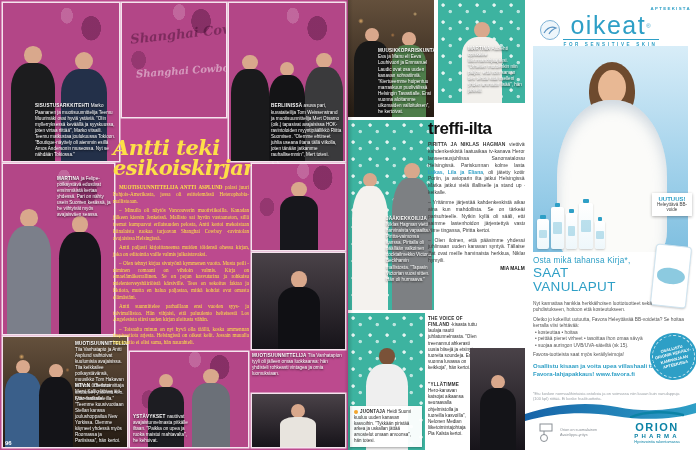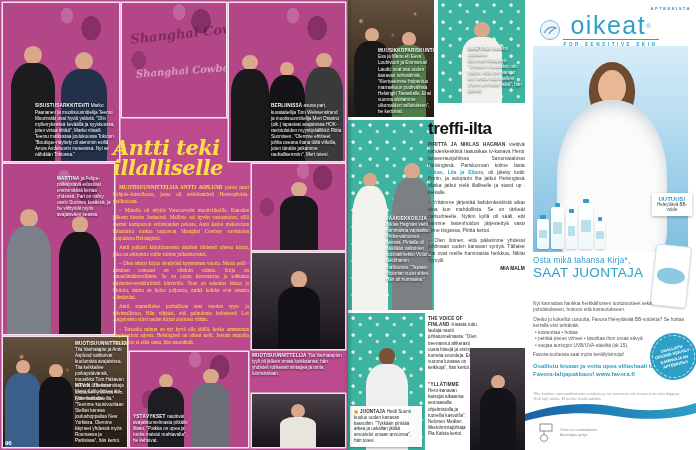--- a/index.html
+++ b/index.html
@@ -146,21 +146,21 @@
     </div>
 
     <div class="ph bar" style="left:3px;top:337px;width:124px;height:110px">
       <i class="pn" style="left:2px;--w:36px;--h:74px;--c:#3a5f8a"></i>
       <i class="pn" style="left:36px;--w:34px;--h:70px;--c:#141418"></i>
       <span class="cap" style="left:72px;right:3px;top:4px"><b>MUOTISUUNNITTELIJAT</b><span> Tiia Vanhatapio ja Antti Asplund vaihtoivat kuulumisia avajaisissa. Tiia keikkailee poikaystävänsä, muusikko Tom Hakavan kanssa. ”Olemme soittaneet yhdessä mm. Flow-festivaaleilla.”</span></span>
       <span class="cap" style="left:72px;right:3px;bottom:3px"><b>MTV:N</b><span> urheilutoimittaja Mervi Kallio lähtee äiti-tytär-matkalle. ”Teemme kuusivuotiaan Stellan kanssa joulushoppailua New Yorkissa. Olemme käyneet yhdessä myös Roomassa ja Pariisissa”, hän kertoi.</span></span>
     </div>
 
     <div class="lart">
-      <h1><span>Antti teki</span><br><span>illalliselle</span></h1>
+      <h1><span>Antti teki</span><br><span>esikoiskirjan</span></h1>
       <p class="lead"><b>MUOTISUUNNITTELIJA ANTTI ASPLUND</b><span> palasi juuri Pohjois-Amerikasta, jossa oli esittelemässä Heterophobia-mallistoaan.</span></p>
       <p>– Minulla oli näytös Vancouverin muotiviikoilla. Kanadan jälkeen kiersin Jenkeissä. Mallisto sai hyvän vastaanoton, sillä teemat kumpuavat erilaisuuden pelosta, Antti kertoi mekoistaan kiinalaista ruokaa tarjoavan Shanghai Cowboy -ravintolan avajaisissa Helsingissä.</p>
       <p>Antti paljasti kirjoittaneensa muiden töidensä ohessa kirjan, joka on editointia vaille valmis julkaistavaksi.</p>
       <p>– Olen tehnyt kirjaa sivutyönä kymmenen vuotta. Musta peili -niminen romaani on vihdoin valmis. Kirja on omaelämäkerrallinen. Se on pojan kasvutarina ja rohkaisu mielenterveyshäiriöistä kärsiville. Teos on sekoitus faktaa ja fiktiota, mutta en halua paljastaa, mitkä kohdat ovat omasta elämästäni.</p>
       <p>Antti suunnittelee parhaillaan ensi vuoden syys- ja talvimallistoa. Hän vihjaisi, että paluulento helteisestä Los Angelesista siirsi uuden kirjan aloitusta vähän.</p>
       <p>– Toisaalta minun on nyt hyvä olla täällä, koska ammennan inspiraatiota arjesta. Helsingissä on oikeat kelit. Jossain muualla inspiraatio ei olisi sama, hän naurahteli.</p>
     </div>
 
     <div class="ph wall" style="left:130px;top:352px;width:118px;height:95px">
       <i class="pn" style="left:18px;--w:36px;--h:60px;--c:#1d1d22"></i>
@@ -250,21 +250,21 @@
 
       <div class="uut">
         <div class="u1">UUTUUS!</div>
         <div class="u2">Heleyttävä BB-voide</div>
       </div>
 
       <div class="bag"></div>
 
       <div class="offer">
         <div class="of0">Osta mikä tahansa Kirja*,</div>
-        <div class="of1"><span>SAAT JUONTAJA</span><br></div>
+        <div class="of1"><span>SAAT VANULAPUT</span><br></div>
       </div>
 
       <div class="adbody">
         <p>Nyt kannattaa hankkia herkkäihoisen luottotuotteet sekä puhdistukseen, hoitoon että kosteutukseen.</p>
         <p class="mt">Oletko jo kokeillut uutuutta, Favora Heleyttävää BB-voidetta? Se hoitaa kerralla viisi tehtävää:</p>
         <div class="bl">• kosteuttaa • hoitaa</div>
         <div class="bl">• peittää pienet virheet • tasoittaa ihon omaa sävyä</div>
         <div class="bl">• suojaa auringon UVB/UVA-säteiltä (sk 15).</div>
         <p class="mt">Favora-tuotteista saat myös keräilyleimoja!</p>
         <div class="cta">Osallistu kisaan ja voita upea villashaali tai Favora-lahjapakkaus! www.favora.fi</div>
@@ -286,18 +286,26 @@
 
       <div class="foot">
         <div class="kf">
           <svg width="22" height="22" viewBox="0 0 22 22">
             <rect x="5" y="2" width="12" height="7" fill="none" stroke="#8a9096" stroke-width="1"></rect>
             <line x1="9" y1="9" x2="9" y2="13" stroke="#8a9096" stroke-width="1"></line>
             <circle cx="9" cy="16" r="3.5" fill="none" stroke="#8a9096" stroke-width="1"></circle>
           </svg>
           <span class="kft">Orion on suomalainen Avainlippu-yritys</span>
         </div>
+        <div class="orion">
+          <svg width="54" height="8" viewBox="0 0 54 8">
+            <path d="M1,7 C15,1 39,1 53,5" stroke="#0c83a6" stroke-width="2.4" fill="none" stroke-linecap="round"></path>
+          </svg>
+          <div class="o1">ORION</div>
+          <div class="o2">PHARMA</div>
+          <div class="o3">Hyvinvointia rakentamassa</div>
+        </div>
       </div>
     </div>
   </div>
 
   <div class="fold"></div>
 </div>
 
 </body></html>

